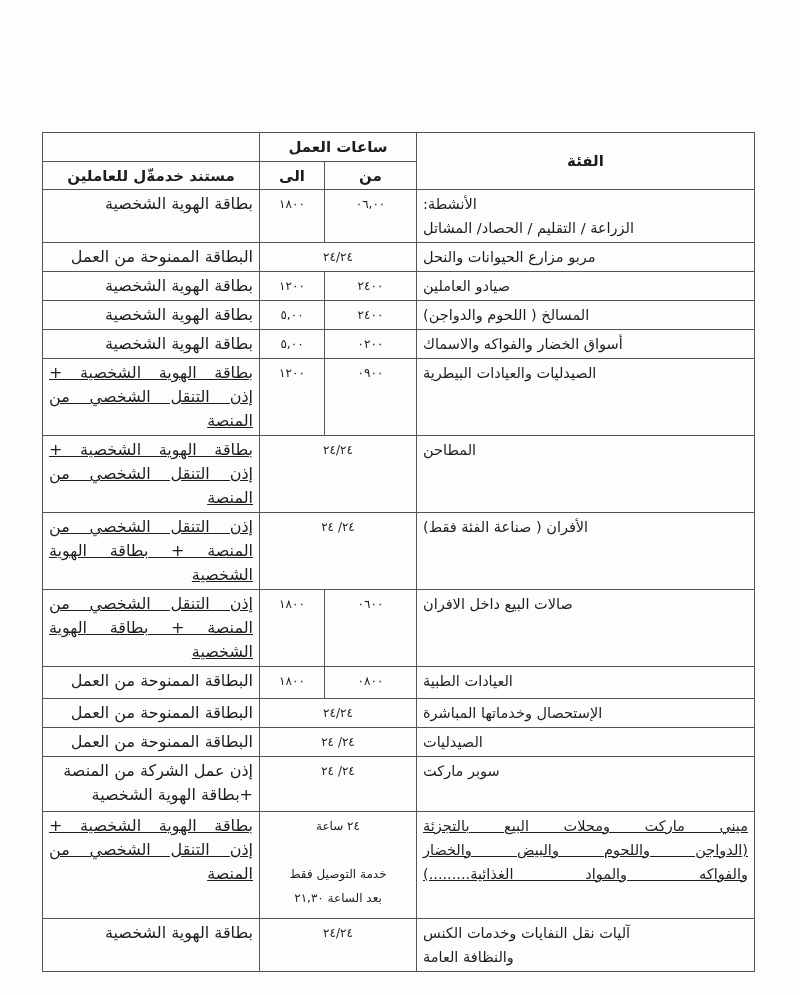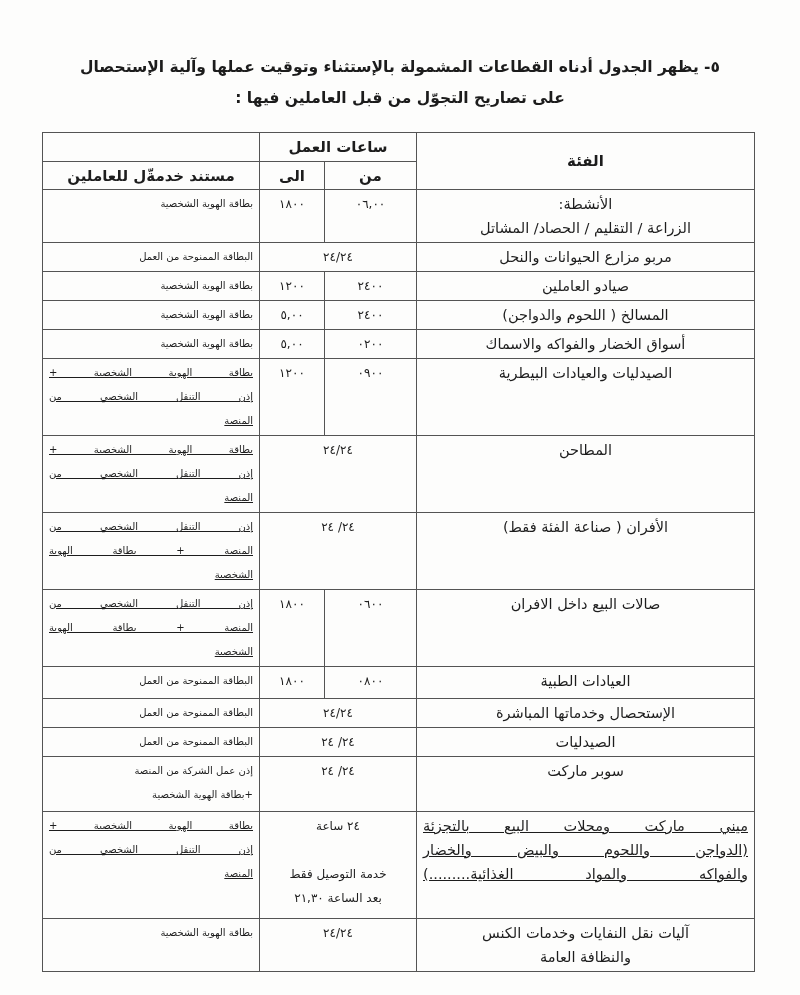--- a/index.html
+++ b/index.html
@@ -47,47 +47,45 @@
     overflow: hidden;
   }
   th {
     font-weight: bold;
     font-size: 15px;
     text-align: center;
     vertical-align: middle;
     white-space: normal;
   }
   td.cat {
-    text-align: center;
+    text-align: left;
     font-size: 14.5px;
     line-height: 24px;
   }
   td.hr {
     text-align: center;
     font-size: 12px;
     line-height: 24px;
   }
   td.doc {
     text-align: right;
-    font-size: 10px;
+    font-size: 16px;
     line-height: 24px;
   }
   .spread {
     text-align: justify;
     text-align-last: justify;
     text-decoration: underline;
   }
 </style>
 </head>
 <body>
 
 <div class="page">
 
-  <div class="doc-title">٥- يظهر الجدول أدناه القطاعات المشمولة بالإستثناء وتوقيت عملها وآلية الإستحصال
-على تصاريح التجوّل من قبل العاملين فيها :</div>
 
   <table class="doc-table">
     <colgroup>
       <col class="c-cat">
         <col class="c-from">
         <col class="c-to">
         <col class="c-doc">
     </colgroup>
     <thead>
       <tr style="height:29px;margin-left:40px;">

